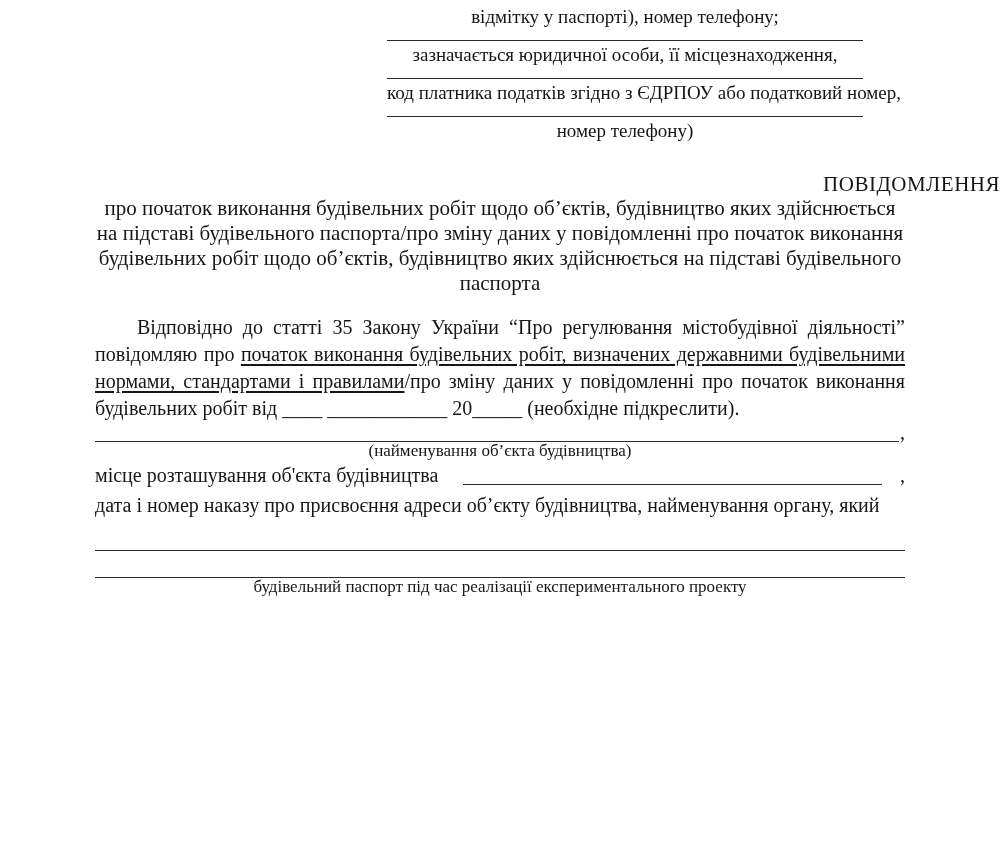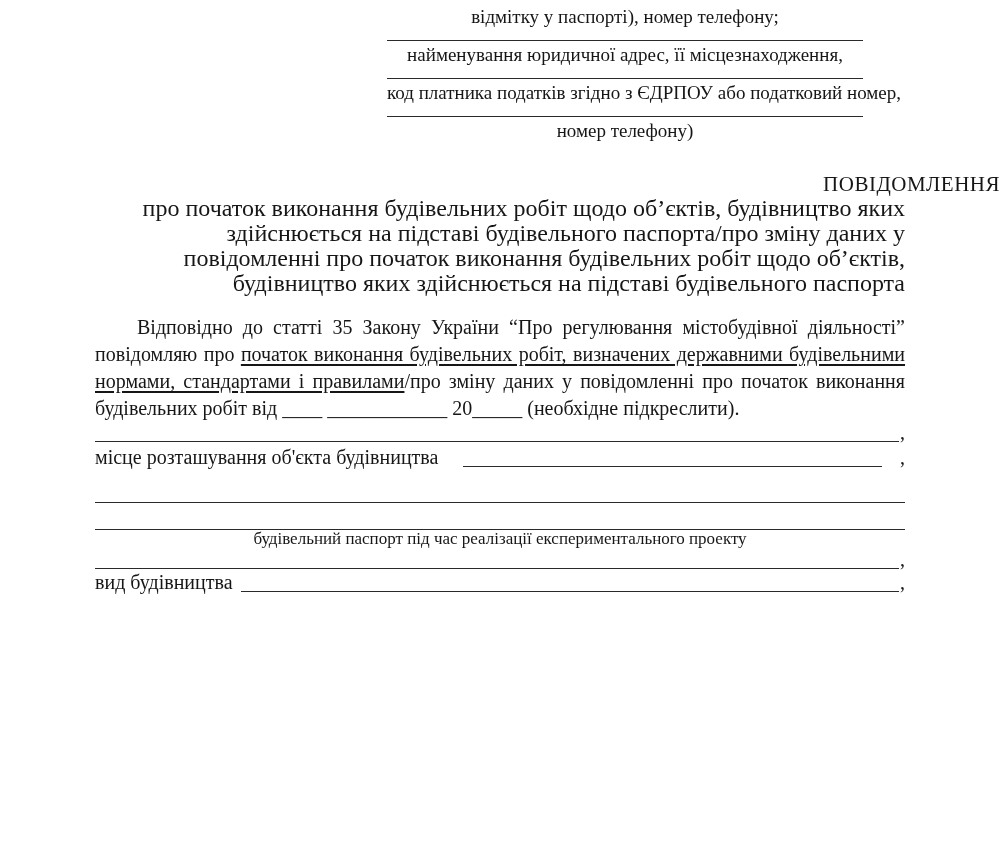--- a/index.html
+++ b/index.html
@@ -24,22 +24,22 @@
 
   
   .title {
     margin-top: 32px;
     text-align: right;
     font-size: 21px; line-height: 24px;
     letter-spacing: 0.5px;
   }
   .subtitle {
     margin: 0 95px;
-    text-align: right;
-    font-size: 24px; line-height: 25px;
+    text-align: center;
+    font-size: 21px; line-height: 25px;
   }
 
   
   .intro {
     margin: 18px 95px 0;
     text-align: justify;
     text-indent: 42px;
     line-height: 27px;
   }
   .intro .u { text-decoration: underline; text-underline-offset: 3px; }
@@ -73,43 +73,45 @@
   .cap-g { margin-left: 195px; } 
 </style>
 </head>
 <body>
 
 <div class="page">
 
   <div class="header-block">
     <div class="hcap">відмітку у паспорті), номер телефону;</div>
     <div class="writein"></div>
-    <div class="hcap">найменування юридичної адрес, її місцезнаходження,</div>
+    <div class="hcap">зазначається юридичної особи, її місцезнаходження,</div>
     <div class="writein"></div>
     <div class="hcap">код платника податків згідно з ЄДРПОУ або податковий номер,</div>
     <div class="writein"></div>
     <div class="hcap">номер телефону)</div>
   </div>
 
   <div class="title">ПОВІДОМЛЕННЯ</div>
   <div class="subtitle">про початок виконання будівельних робіт щодо об’єктів, будівництво яких здійснюється на підставі будівельного паспорта/про зміну даних у повідомленні про початок виконання будівельних робіт щодо об’єктів, будівництво яких здійснюється на підставі будівельного паспорта</div>
 
   <p class="intro"><span>Відповідно до статті 35 Закону України “Про регулювання містобудівної діяльності” повідомляю про </span><span class="u">початок виконання будівельних робіт, визначених державними будівельними нормами, стандартами і правилами</span><span>/про зміну даних у повідомленні про початок виконання будівельних робіт від ____ ____________ 20_____ (необхідне підкреслити).</span></p>
 
   <div class="frow blank-row row-a">
     <span class="fill"></span>
       <span class="comma">,</span>
   </div>
+  <div class="cap">(найменування об’єкта будівництва)</div>
 
   <div class="frow row-b">
     <span class="flabel">місце розташування об'єкта будівництва</span>
     <span class="fill"></span>
       <span class="comma">,</span>
   </div>
 
+  <div class="ftext">дата і номер наказу про присвоєння адреси об’єкту будівництва,  найменування органу, який</div>
 
   <div class="frow blank-row row-d">
     <span class="fill"></span>
   </div>
 
   <div class="frow blank-row row-e">
     <span class="fill"></span>
   </div>
   <div class="cap">будівельний паспорт під час реалізації експериментального проекту</div>
 

